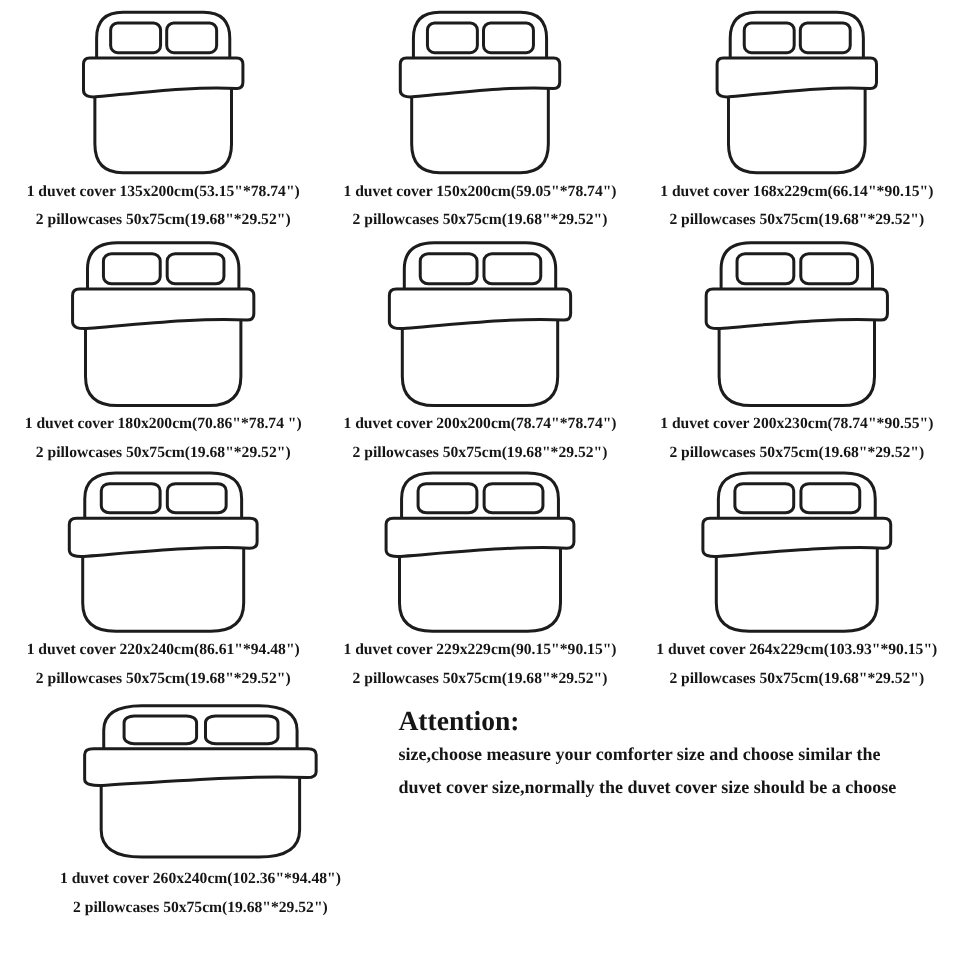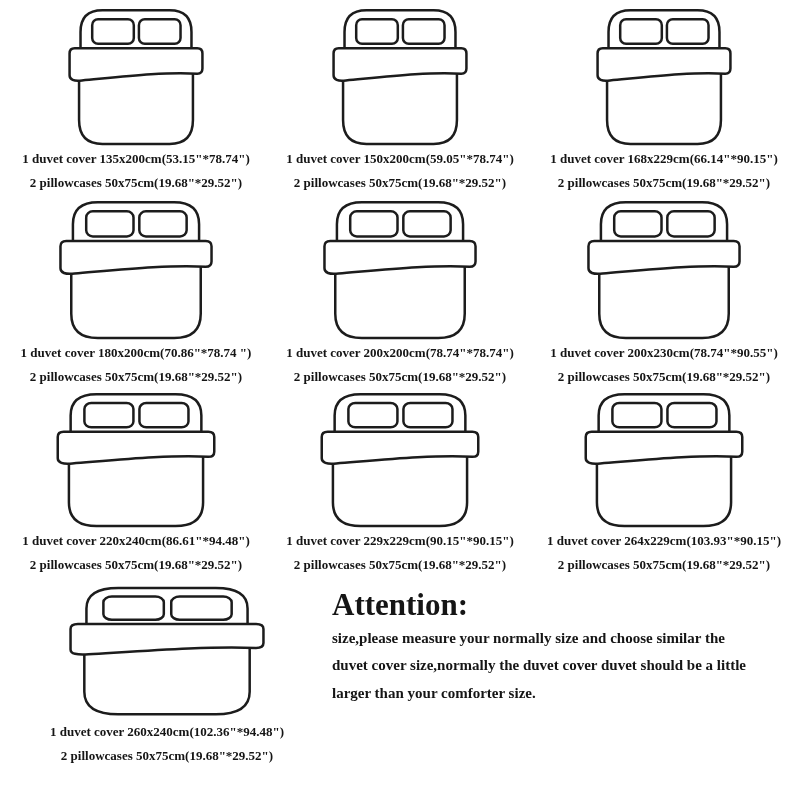--- a/index.html
+++ b/index.html
@@ -50,21 +50,21 @@
     padding:0 6px 0 2px;
     align-items:flex-start;
   }
   .wide-slot{width:330px;flex:0 0 330px;}
   .attention{
     flex:1;
     padding-top:4px;
   }
   .attention-heading{
     font-weight:700;
-    font-size:31px;
+    font-size:23px;
     line-height:1.1;
     margin-bottom:3px;
   }
   .attention-line{
     font-weight:700;
     font-size:15px;
     line-height:1.82;
     white-space:nowrap;
   }
 </style>
@@ -183,19 +183,18 @@
       <rect class="ln" x="104" y="15" width="57" height="33" rx="8"></rect>
       <path class="ln" d="M16 54 L184 54 Q191 54 191 61 L191 81 Q191 88 184 88 C140 85 80 92 26 97 Q9 99 9 90 L9 61 Q9 54 16 54 Z"></path>
     </svg>
     <div class="duvet-line">1 duvet cover 260x240cm(102.36"*94.48")</div>
     <div class="pillow-line">2 pillowcases 50x75cm(19.68"*29.52")</div>
   </div>
       </div>
     <div class="attention">
       <div class="attention-heading">Attention:</div>
       <div id="attention-body">
-          <div class="attention-line">size,please measure your normally size and choose similar the</div>
-          <div class="attention-line">duvet cover size,normally the duvet cover duvet should be a little</div>
-          <div class="attention-line">larger than your comforter size.</div>
+          <div class="attention-line">size,choose measure your comforter size and choose similar the</div>
+          <div class="attention-line">duvet cover size,normally the duvet cover size should be a choose</div>
         </div>
     </div>
   </div>
 </div>
 
 </body></html>

